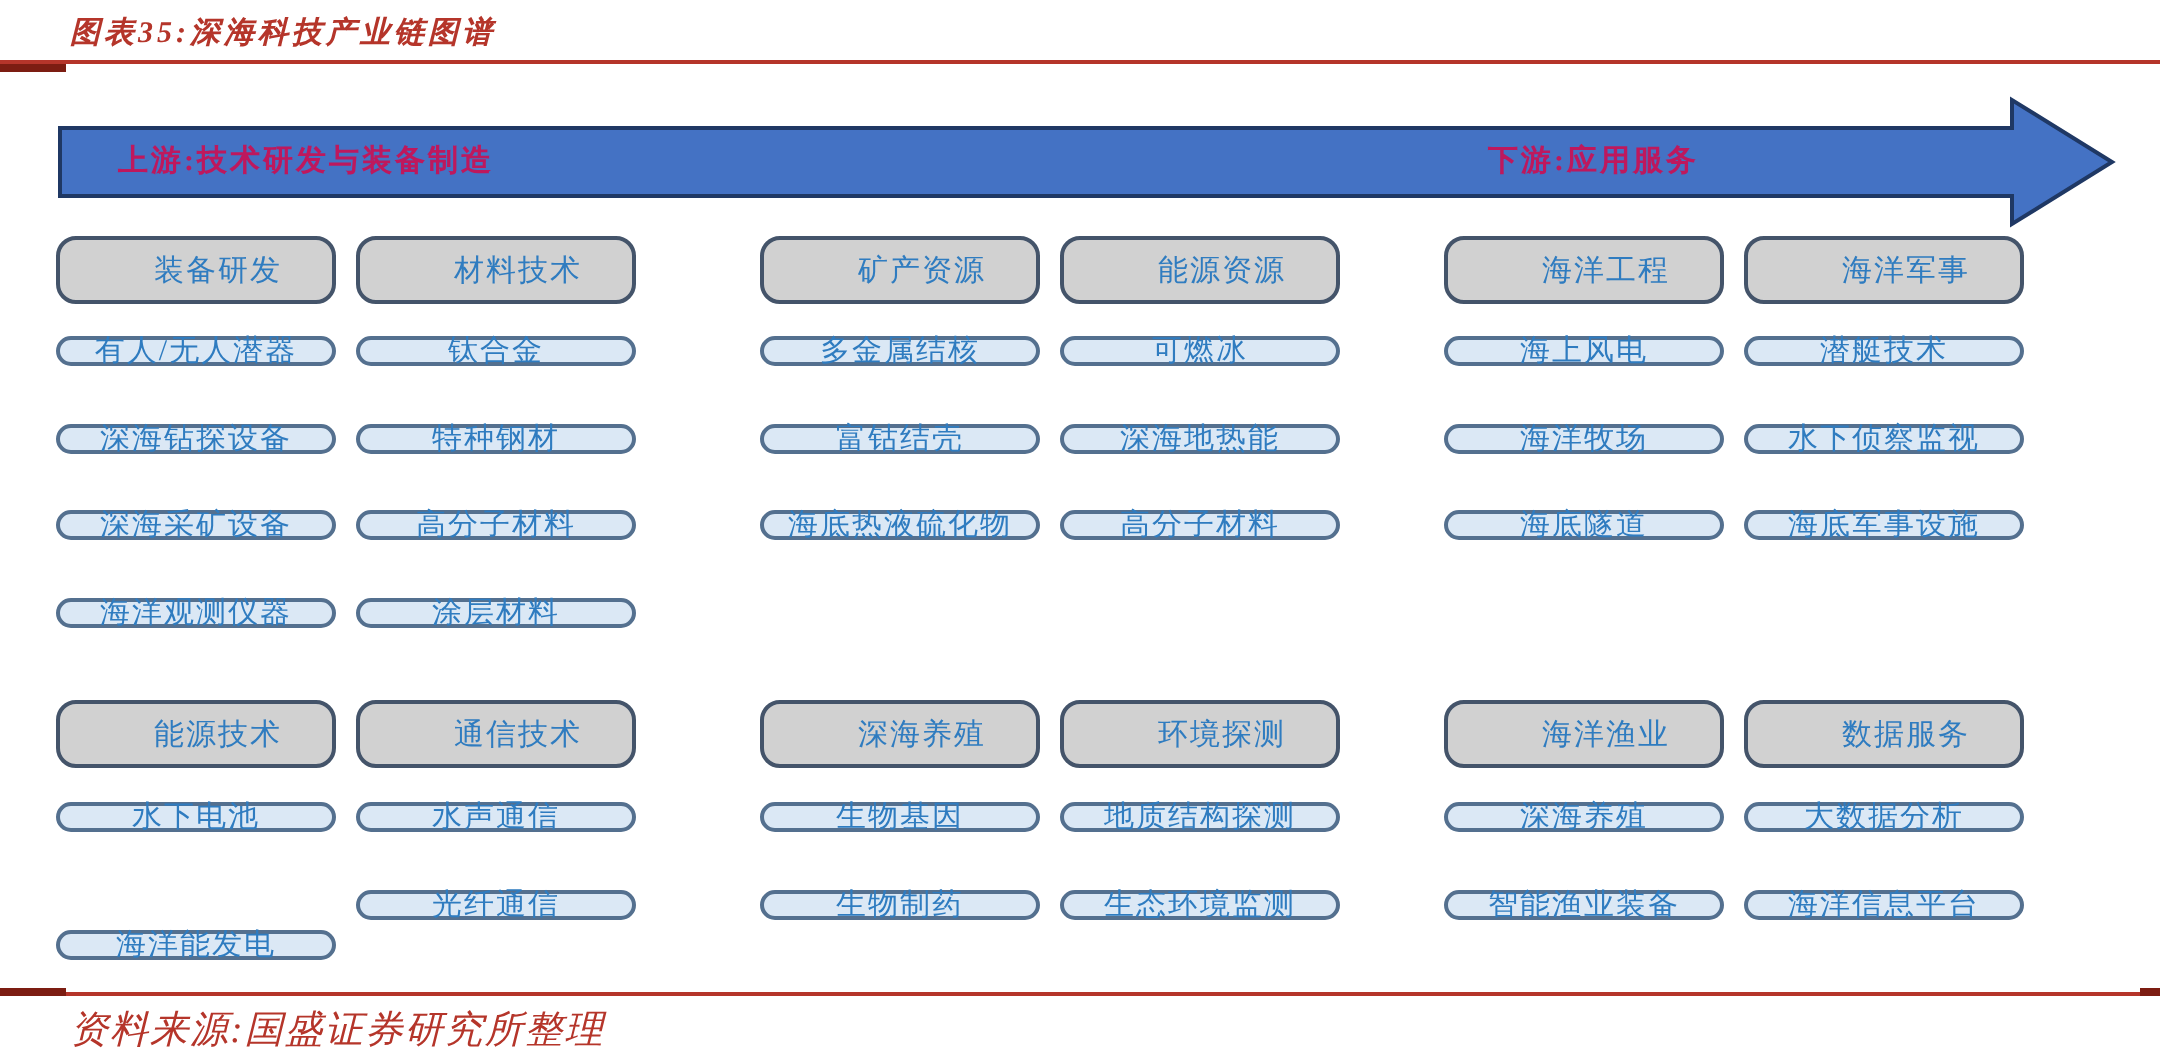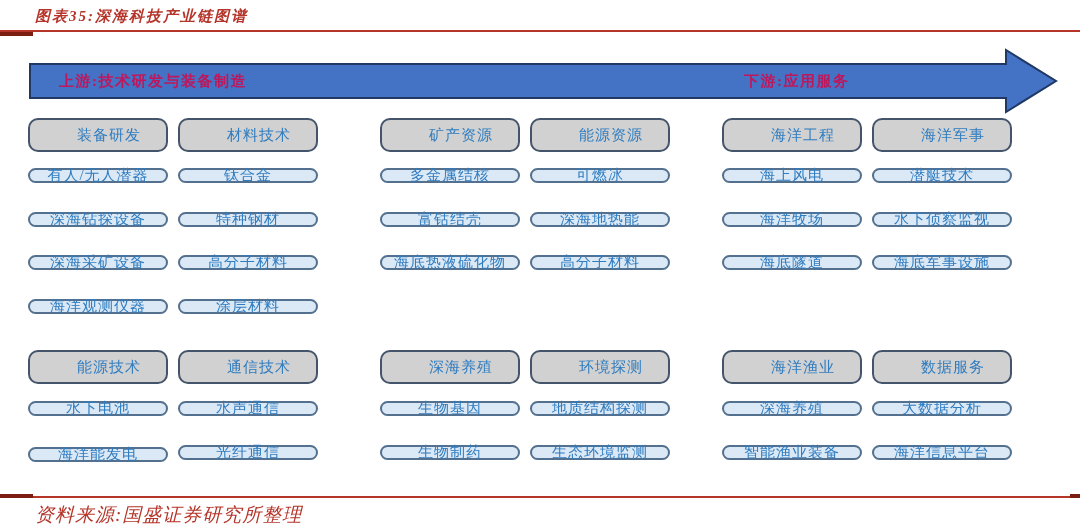--- a/index.html
+++ b/index.html
@@ -70,21 +70,21 @@
       <div class="box item" style="left: 28px; top: 212px;">深海钻探设备</div>
       <div class="box item" style="left: 28px; top: 255px;">深海采矿设备</div>
       <div class="box item" style="left: 28px; top: 299px;">海洋观测仪器</div>
       <div class="box header" style="left: 178px; top: 118px;">材料技术</div>
       <div class="box item" style="left: 178px; top: 168px;">钛合金</div>
       <div class="box item" style="left: 178px; top: 212px;">特种钢材</div>
       <div class="box item" style="left: 178px; top: 255px;">高分子材料</div>
       <div class="box item" style="left: 178px; top: 299px;">涂层材料</div>
       <div class="box header" style="left: 28px; top: 350px;">能源技术</div>
       <div class="box item" style="left: 28px; top: 401px;">水下电池</div>
-      <div class="box item" style="left: 28px; top: 447px;">海洋能发电</div>
+      <div class="box item" style="left: 28px; top: 465px;">海洋能发电</div>
       <div class="box header" style="left: 178px; top: 350px;">通信技术</div>
       <div class="box item" style="left: 178px; top: 401px;">水声通信</div>
       <div class="box item" style="left: 178px; top: 445px;">光纤通信</div>
       <div class="box header" style="left: 380px; top: 118px;">矿产资源</div>
       <div class="box item" style="left: 380px; top: 168px;">多金属结核</div>
       <div class="box item" style="left: 380px; top: 212px;">富钴结壳</div>
       <div class="box item" style="left: 380px; top: 255px;">海底热液硫化物</div>
       <div class="box header" style="left: 530px; top: 118px;">能源资源</div>
       <div class="box item" style="left: 530px; top: 168px;">可燃冰</div>
       <div class="box item" style="left: 530px; top: 212px;">深海地热能</div>

